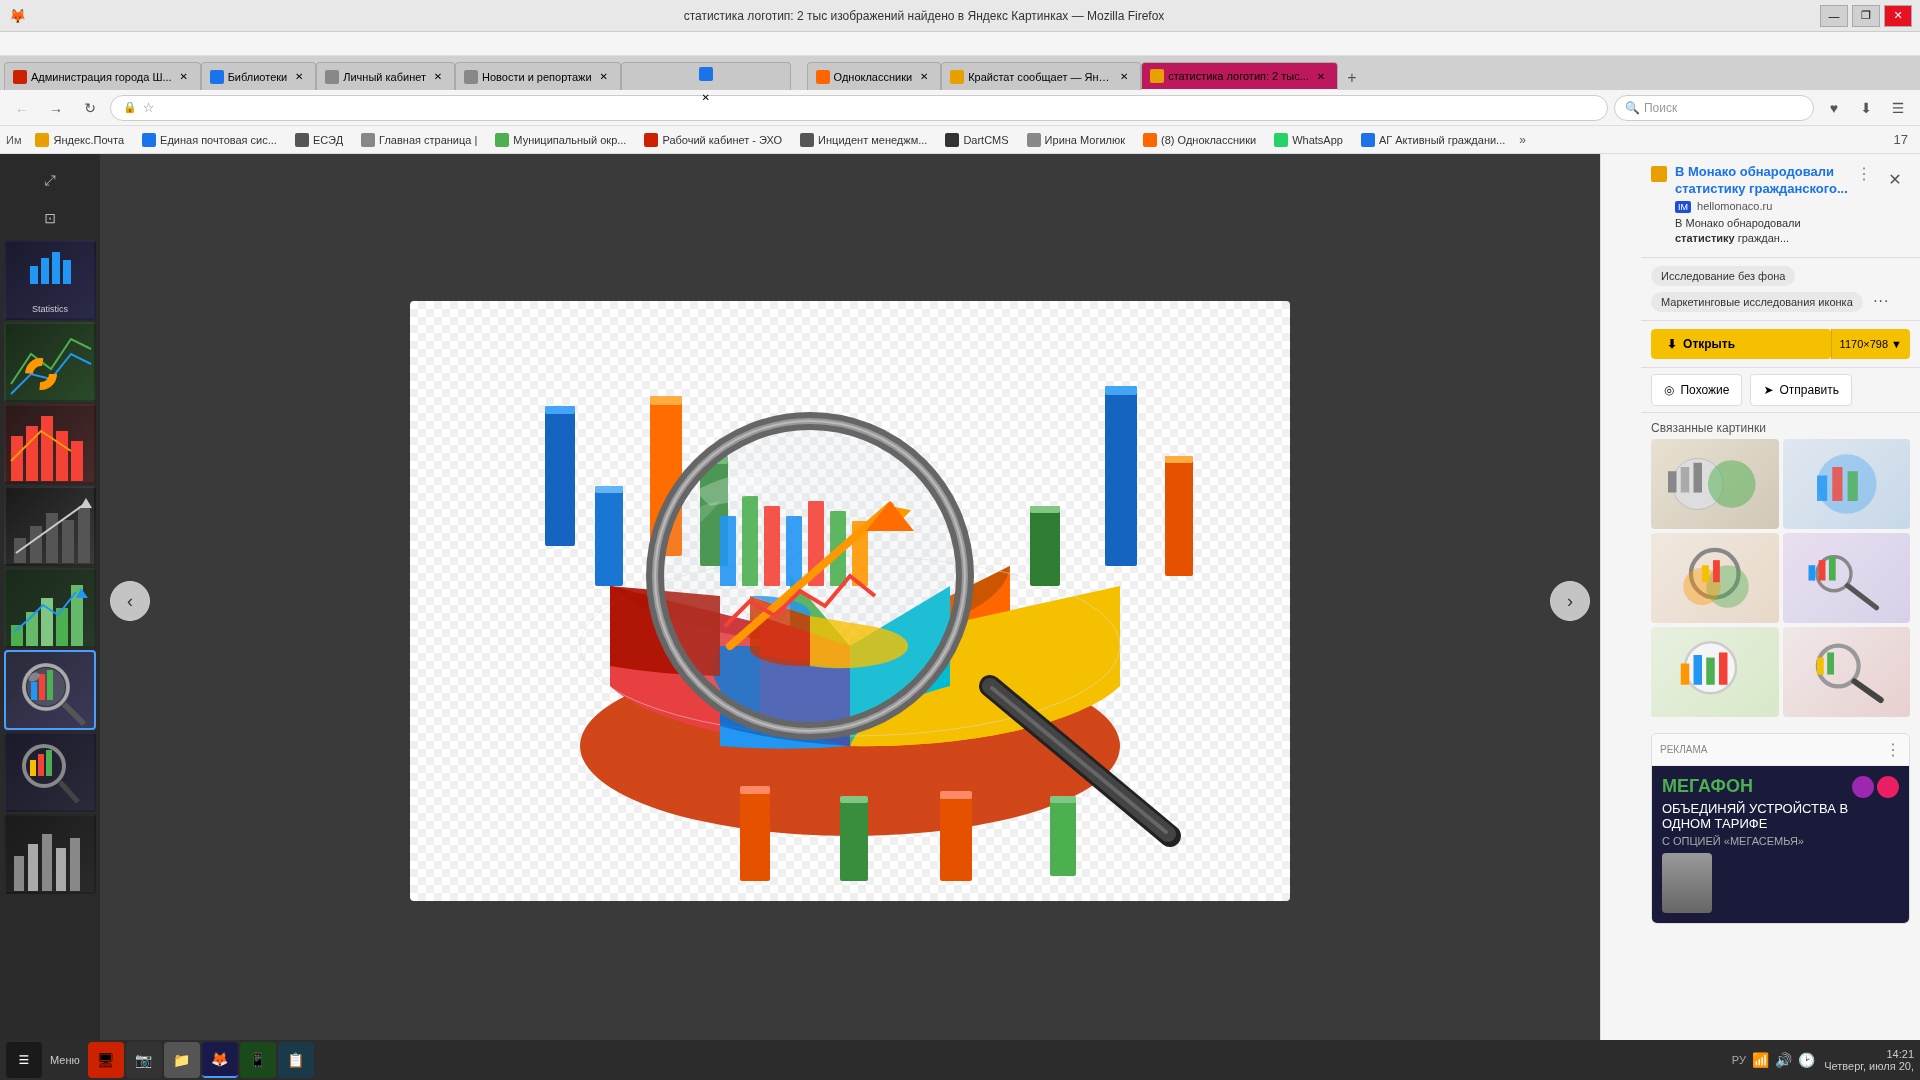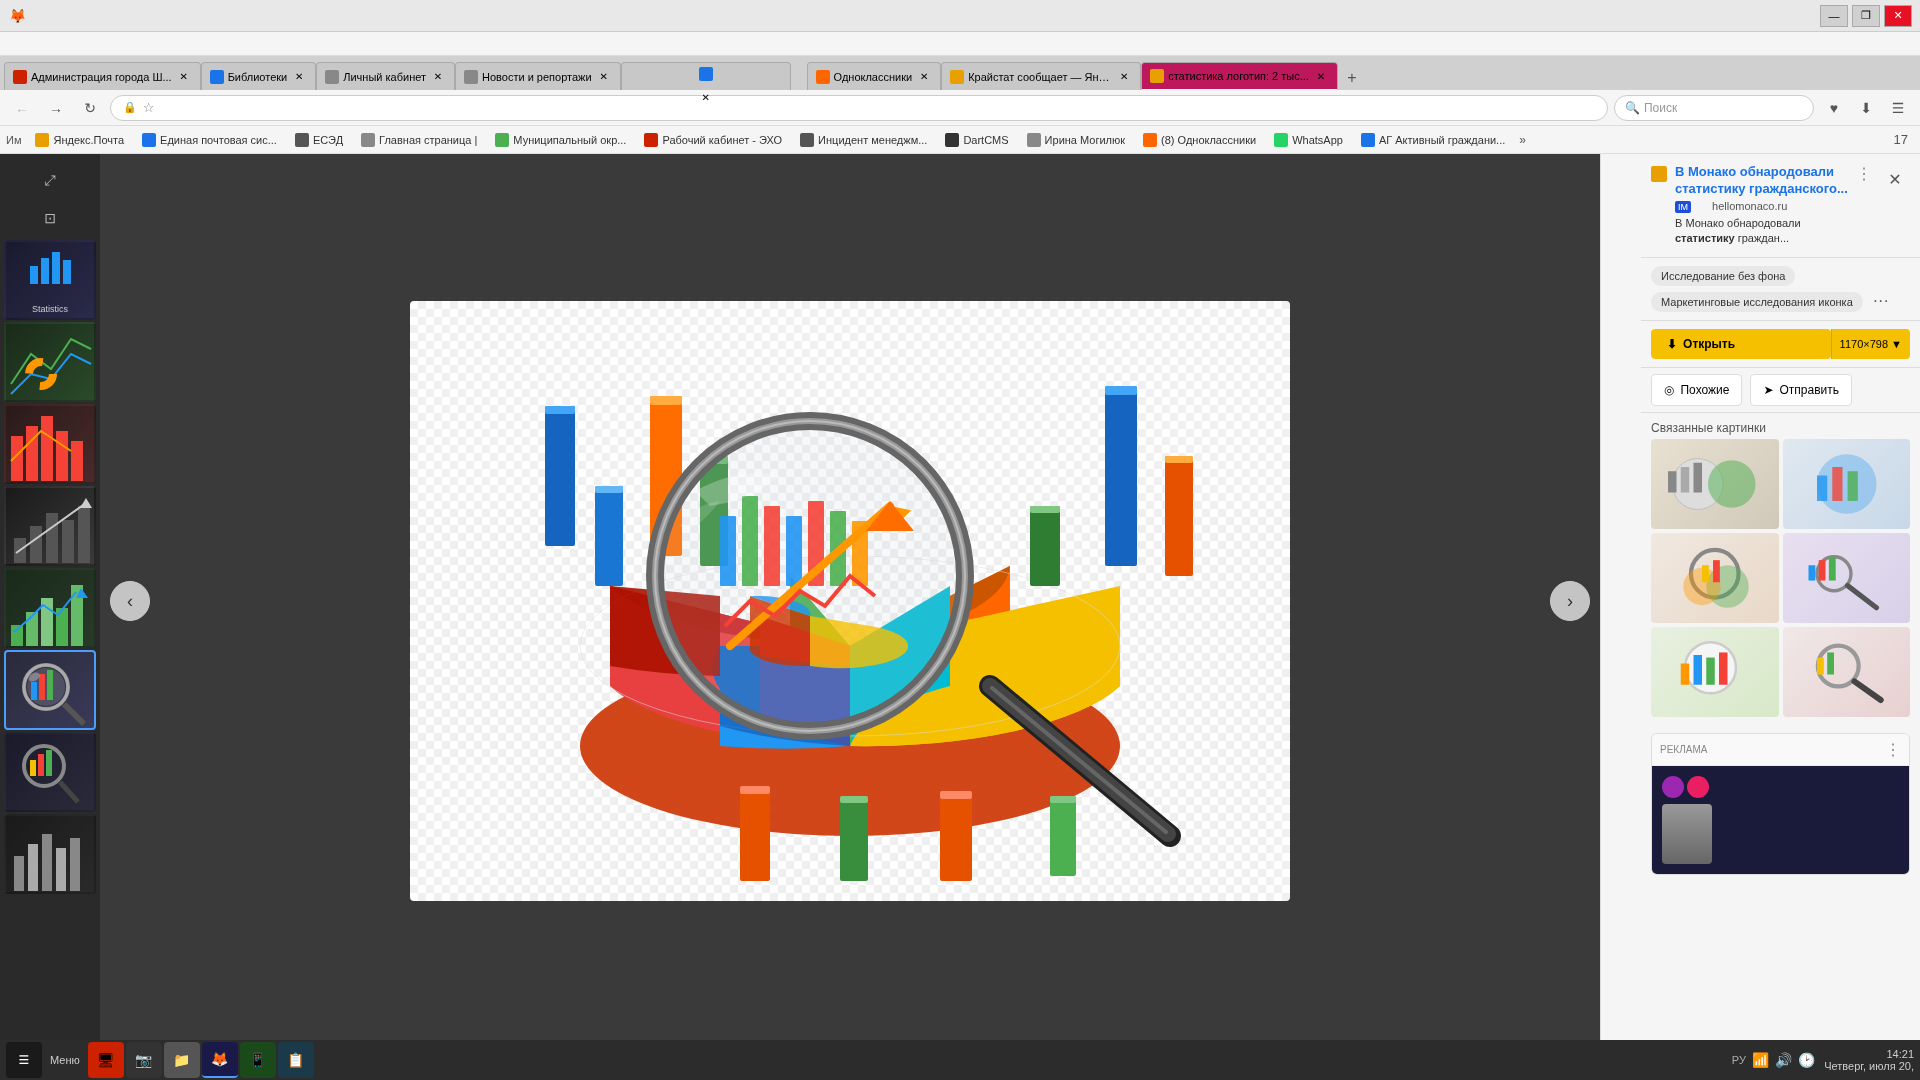--- a/index.html
+++ b/index.html
@@ -382,20 +382,21 @@
     .taskbar-right { display: flex; align-items: center; gap: 8px; }
     .taskbar-time { color: #ccc; font-size: 11px; text-align: right; }
     .taskbar-icons { display: flex; gap: 6px; align-items: center; }
     .taskbar-icon { color: #ccc; font-size: 14px; cursor: pointer; }
   </style>
 </head>
 <body>
 
 <div class="titlebar">
   <div style="width:20px;height:20px;display:flex;align-items:center;justify-content:center;font-size:14px;">🦊</div>
+  <div class="titlebar-title">статистика логотип: 2 тыс изображений найдено в Яндекс Картинках — Mozilla Firefox</div>
   <div class="titlebar-controls">
     <div class="titlebar-btn">—</div>
     <div class="titlebar-btn">❐</div>
     <div class="titlebar-btn close">✕</div>
   </div>
 </div>
 
 <div class="menubar">
 </div>
 
@@ -725,21 +726,21 @@
     <div class="viewer-nav-btn viewer-nav-right">›</div>
   </div>
 
   <div class="right-panel">
 
     <div class="right-panel-header">
       <div class="rp-favicon"></div>
       <div class="rp-title-area">
         <div class="rp-title">В Монако обнародовали статистику гражданского...</div>
         <div class="rp-domain">
-          <span style="font-size:9px;background:#1d4ed8;color:white;padding:1px 3px;border-radius:2px;margin-right:18px;">IM</span>
+          <span style="font-size:9px;background:#1d4ed8;color:white;padding:1px 3px;border-radius:2px;margin-right:3px;">IM</span>
           <span>hellomonaco.ru</span>
         </div>
         <div class="rp-snippet">В Монако обнародовали <b>статистику</b> граждан...</div>
       </div>
       <div class="rp-menu-btn">⋮</div>
       <div class="close-btn">✕</div>
     </div>
 
     <div class="rp-tags">
       <div class="rp-tag">Исследование без фона</div>
@@ -826,20 +827,25 @@
       </div>
     </div>
 
     <div class="rp-ad">
       <div class="rp-ad-header">
         <span class="rp-ad-label">РЕКЛАМА</span>
         <span class="rp-menu-btn">⋮</span>
       </div>
       <div class="rp-ad-content" style="position:relative;">
         <div style="display:flex;justify-content:space-between;align-items:flex-start;">
+          <div>
+            <div class="rp-ad-brand">МЕГАФОН</div>
+            <div class="rp-ad-text">ОБЪЕДИНЯЙ УСТРОЙСТВА В ОДНОМ ТАРИФЕ</div>
+            <div class="rp-ad-sub">С ОПЦИЕЙ «МЕГАСЕМЬЯ»</div>
+          </div>
           <div style="display:flex;gap:3px;">
             <div style="width:22px;height:22px;border-radius:50%;background:#9C27B0;"></div>
             <div style="width:22px;height:22px;border-radius:50%;background:#E91E63;"></div>
           </div>
         </div>
         <div style="margin-top:6px;display:flex;align-items:center;gap:6px;">
           <div style="width:50px;height:60px;background:#888;border-radius:4px;overflow:hidden;">
             <div style="width:100%;height:100%;background:linear-gradient(to bottom,#999,#666);"></div>
           </div>
         </div>

